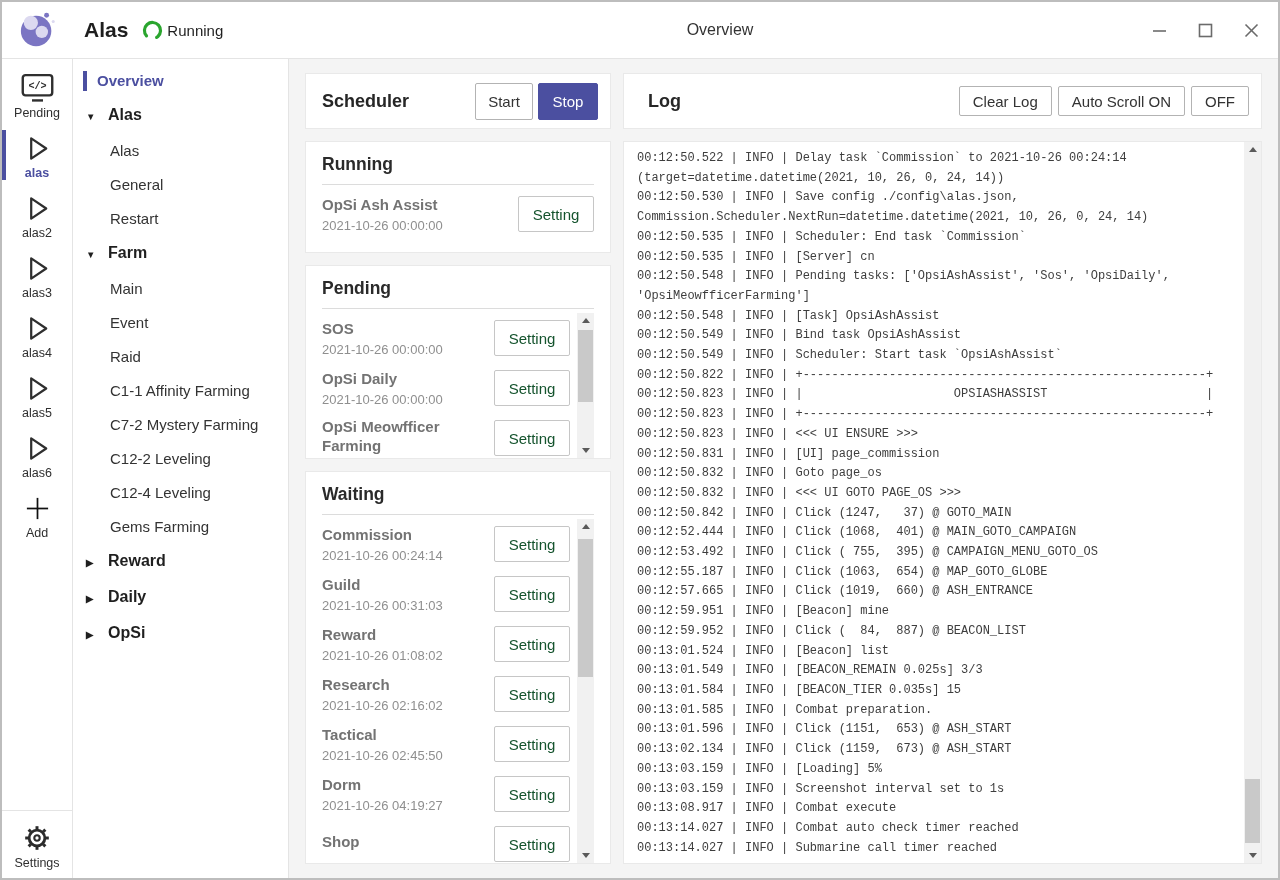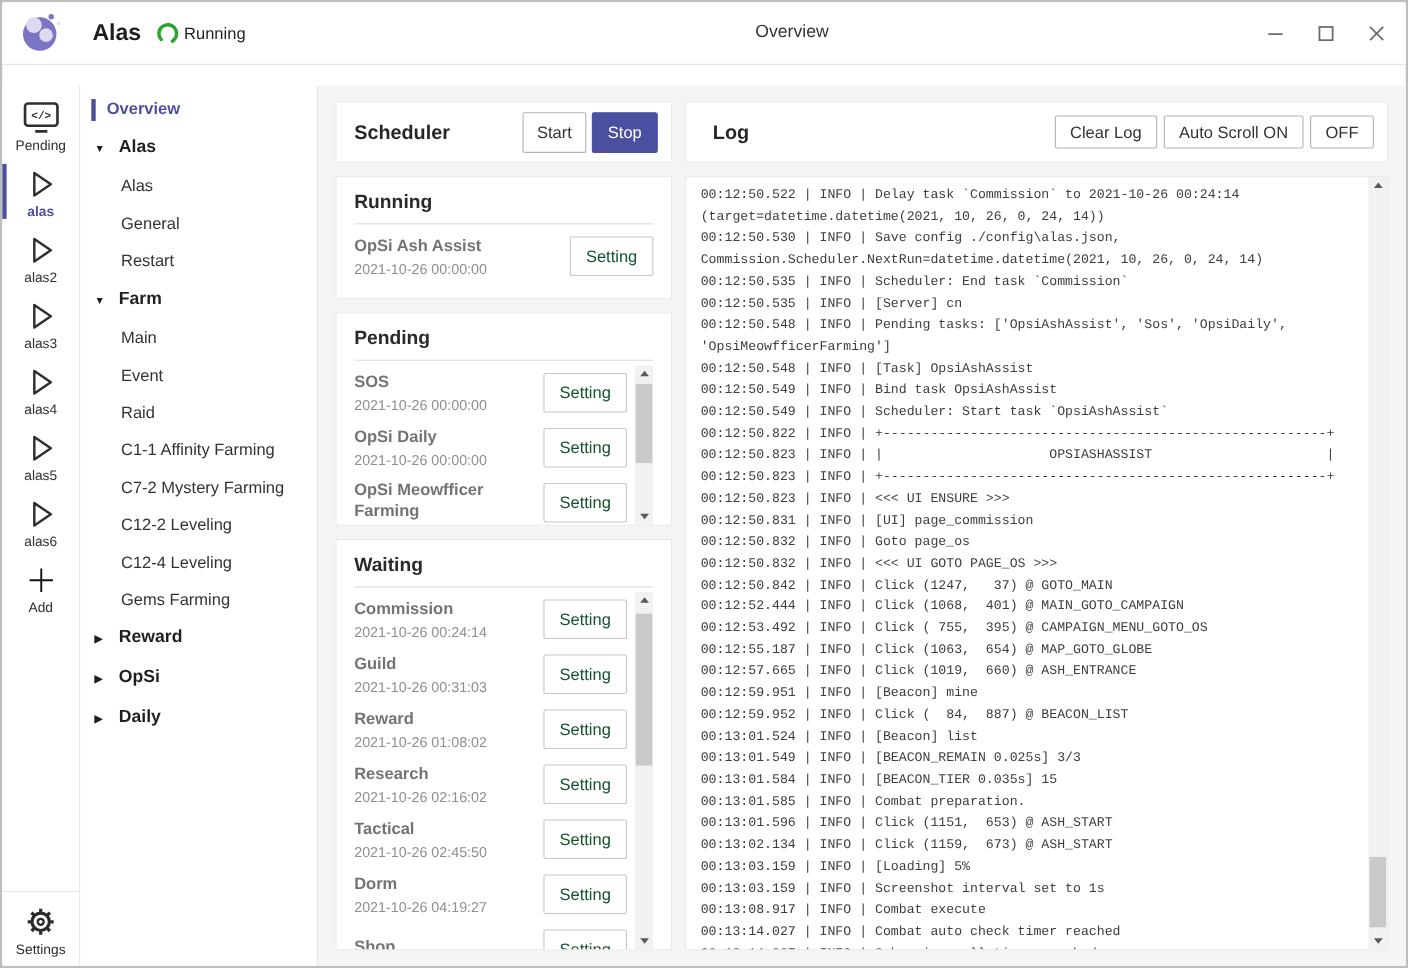--- a/index.html
+++ b/index.html
@@ -4,21 +4,21 @@
 <style>
   :root{
     --accent:#4b4fa0;
     --running:#2aa52e;
     --border:#e4e4e4;
     --panel-border:#e9e9e9;
   }
   *{box-sizing:border-box;margin:0;padding:0;}
   html,body{background:#d8d8d8;}
   body{font-family:"Liberation Sans",sans-serif;}
-  .window{width:1280px;height:880px;border:2px solid #bdbdbd;background:#fff;display:flex;flex-direction:column;overflow:hidden;gap:19px;}
+  .window{width:1280px;height:880px;border:2px solid #bdbdbd;background:#fff;display:flex;flex-direction:column;overflow:hidden;}
 
   
   .titlebar{height:57px;flex:0 0 57px;display:flex;align-items:center;padding:0 22px 0 16px;border-bottom:1px solid var(--border);position:relative;background:#fff;}
   .logo{width:40px;height:40px;margin-right:26px;display:inline-flex;}
   .app-title{font-size:21px;font-weight:700;color:#1e1e1e;margin-right:13px;}
   .spinner{width:23px;height:23px;display:inline-flex;margin-right:3px;}
   .status-text{font-size:15px;color:#1f1f1f;}
   .page-title{position:absolute;left:290px;right:130px;text-align:center;font-size:16px;color:#333;}
   .win-controls{position:absolute;right:18px;top:0;height:100%;display:flex;align-items:center;gap:28px;}
   .win-btn{display:inline-flex;align-items:center;justify-content:center;width:18px;height:18px;cursor:pointer;}
@@ -282,24 +282,24 @@
         <div class="nav-item t-sub">
           <span class="nav-arrow"></span><span class="nav-label">C12-4 Leveling</span>
         </div>
         <div class="nav-item t-sub">
           <span class="nav-arrow"></span><span class="nav-label">Gems Farming</span>
         </div>
         <div class="nav-item t-group-closed">
           <span class="nav-arrow"></span><span class="nav-label">Reward</span>
         </div>
         <div class="nav-item t-group-closed">
+          <span class="nav-arrow"></span><span class="nav-label">Daily</span>
+        </div>
+        <div class="nav-item t-group-closed">
           <span class="nav-arrow"></span><span class="nav-label">OpSi</span>
-        </div>
-        <div class="nav-item t-group-closed">
-          <span class="nav-arrow"></span><span class="nav-label">Daily</span>
         </div>
       </nav>
 
     <main class="content">
 
       <div class="col-left">
 
         <div class="panel sched-head">
           <div class="panel-title">Scheduler</div>
           <button class="btn btn-start">Start</button>

